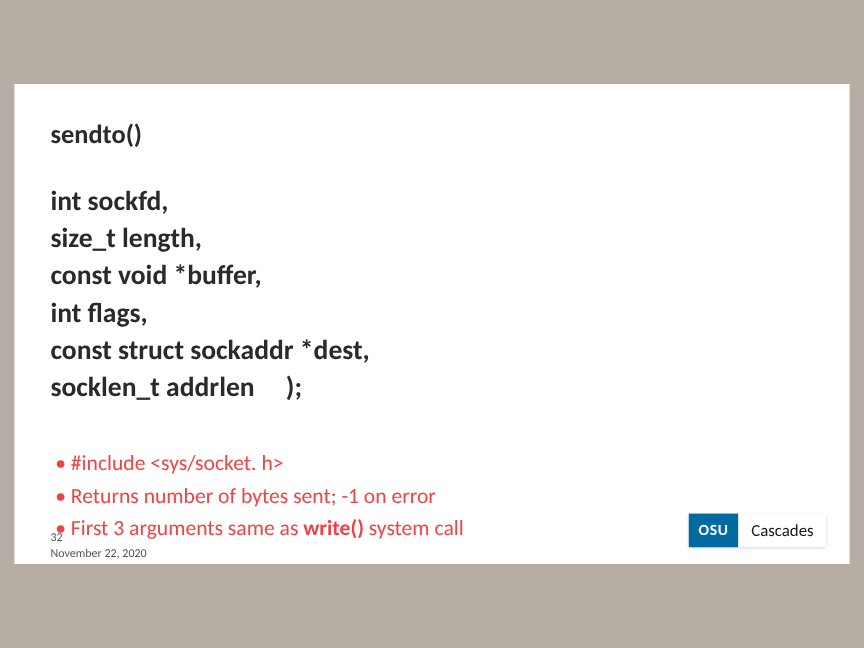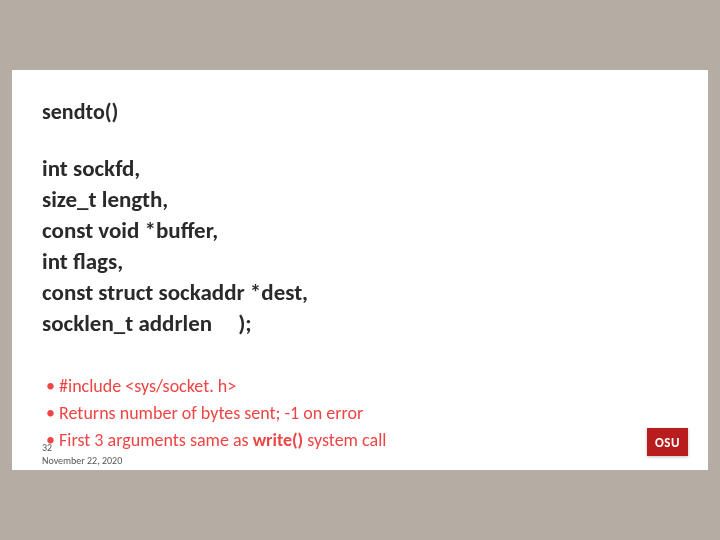--- a/index.html
+++ b/index.html
@@ -13,21 +13,21 @@
   .sig { display: flex; gap: 0; margin-bottom: 34px; }
   .sig-left { width: 212px; font-size: 19px; font-weight: 400; color: #2a2a2a; }
   .sig-right { font-size: 23px; font-weight: 700; color: #2a2a2a; line-height: 1.35; }
   .bullets { margin-left: 4px; }
   .bullets li { list-style: none; font-size: 18px; color: #ef4444; line-height: 1.5; font-weight: 400; }
   .bullets li::before { content: "• "; font-weight: 400; }
   .bullets li .bold { font-weight: 700; }
   .footer { position: absolute; left: 30px; bottom: 3px; font-size: 10px; color: #555; line-height: 1.3; }
   .logo { position: absolute; right: 20px; bottom: 14px; display: flex; align-items: stretch; height: 28px;
           box-shadow: 0 1px 3px rgba(0,0,0,0.25); }
-  .logo-left { background: #b91c1c; color: #fff; font-weight: 700; font-size: 13px;
+  .logo-left { background: #0369a1; color: #fff; font-weight: 700; font-size: 13px;
                display: flex; align-items: center; padding: 0 8px; letter-spacing: 0.5px; }
   .logo-right { background: #fff; color: #1a1a1a; font-size: 14px; display: flex; align-items: center;
                 padding: 0 10px; border-left: 1px solid #e0e0e0; }
 </style>
 </head>
 <body>
 
 <div class="slide">
   <div class="title">sendto()</div>
 
@@ -48,14 +48,15 @@
     <li><span>First 3 arguments same as </span><span class="bold">write()</span><span> system call</span></li>
   </ul>
 
   <div class="footer">
     <div>32</div>
     <div>November 22, 2020</div>
   </div>
 
   <div class="logo">
     <div class="logo-left">OSU</div>
+    <div class="logo-right">Cascades</div>
   </div>
 </div>
 
 </body></html>

